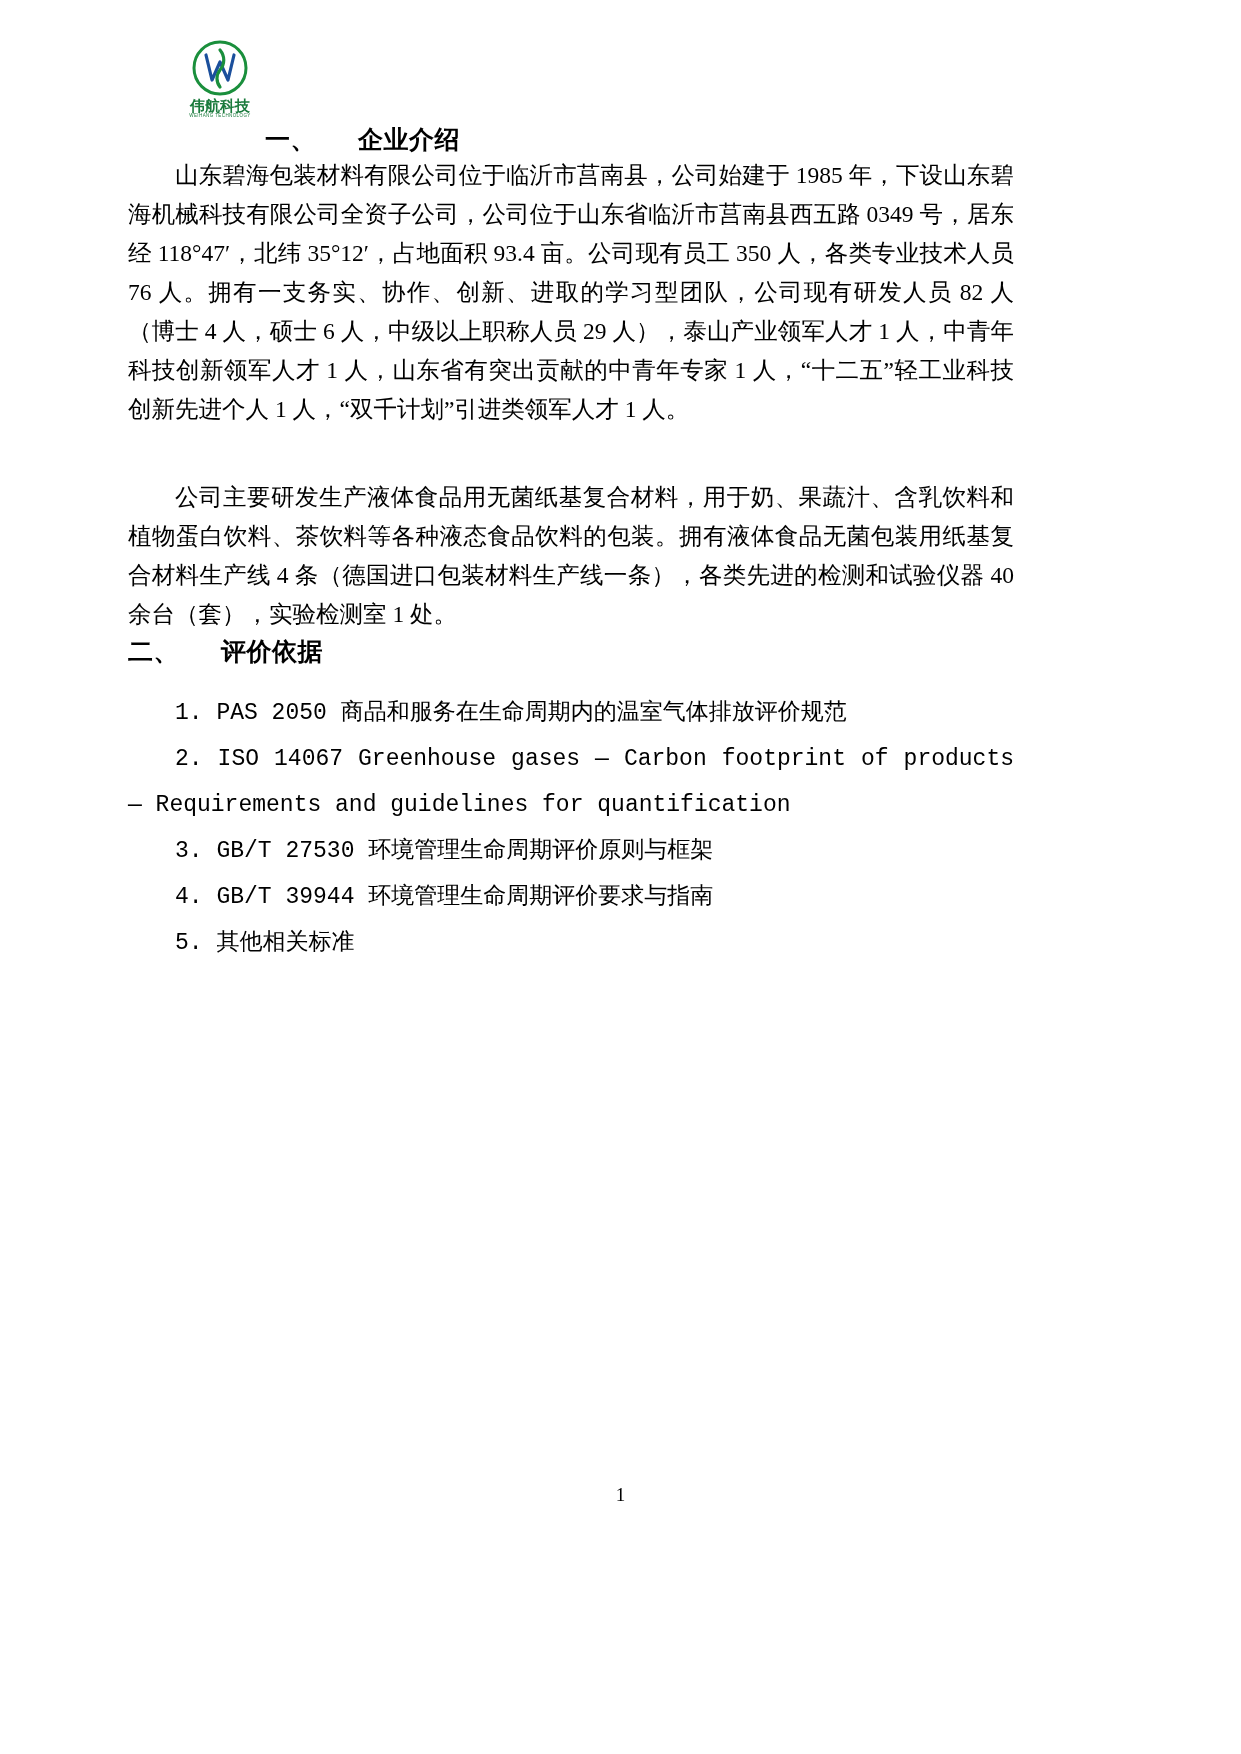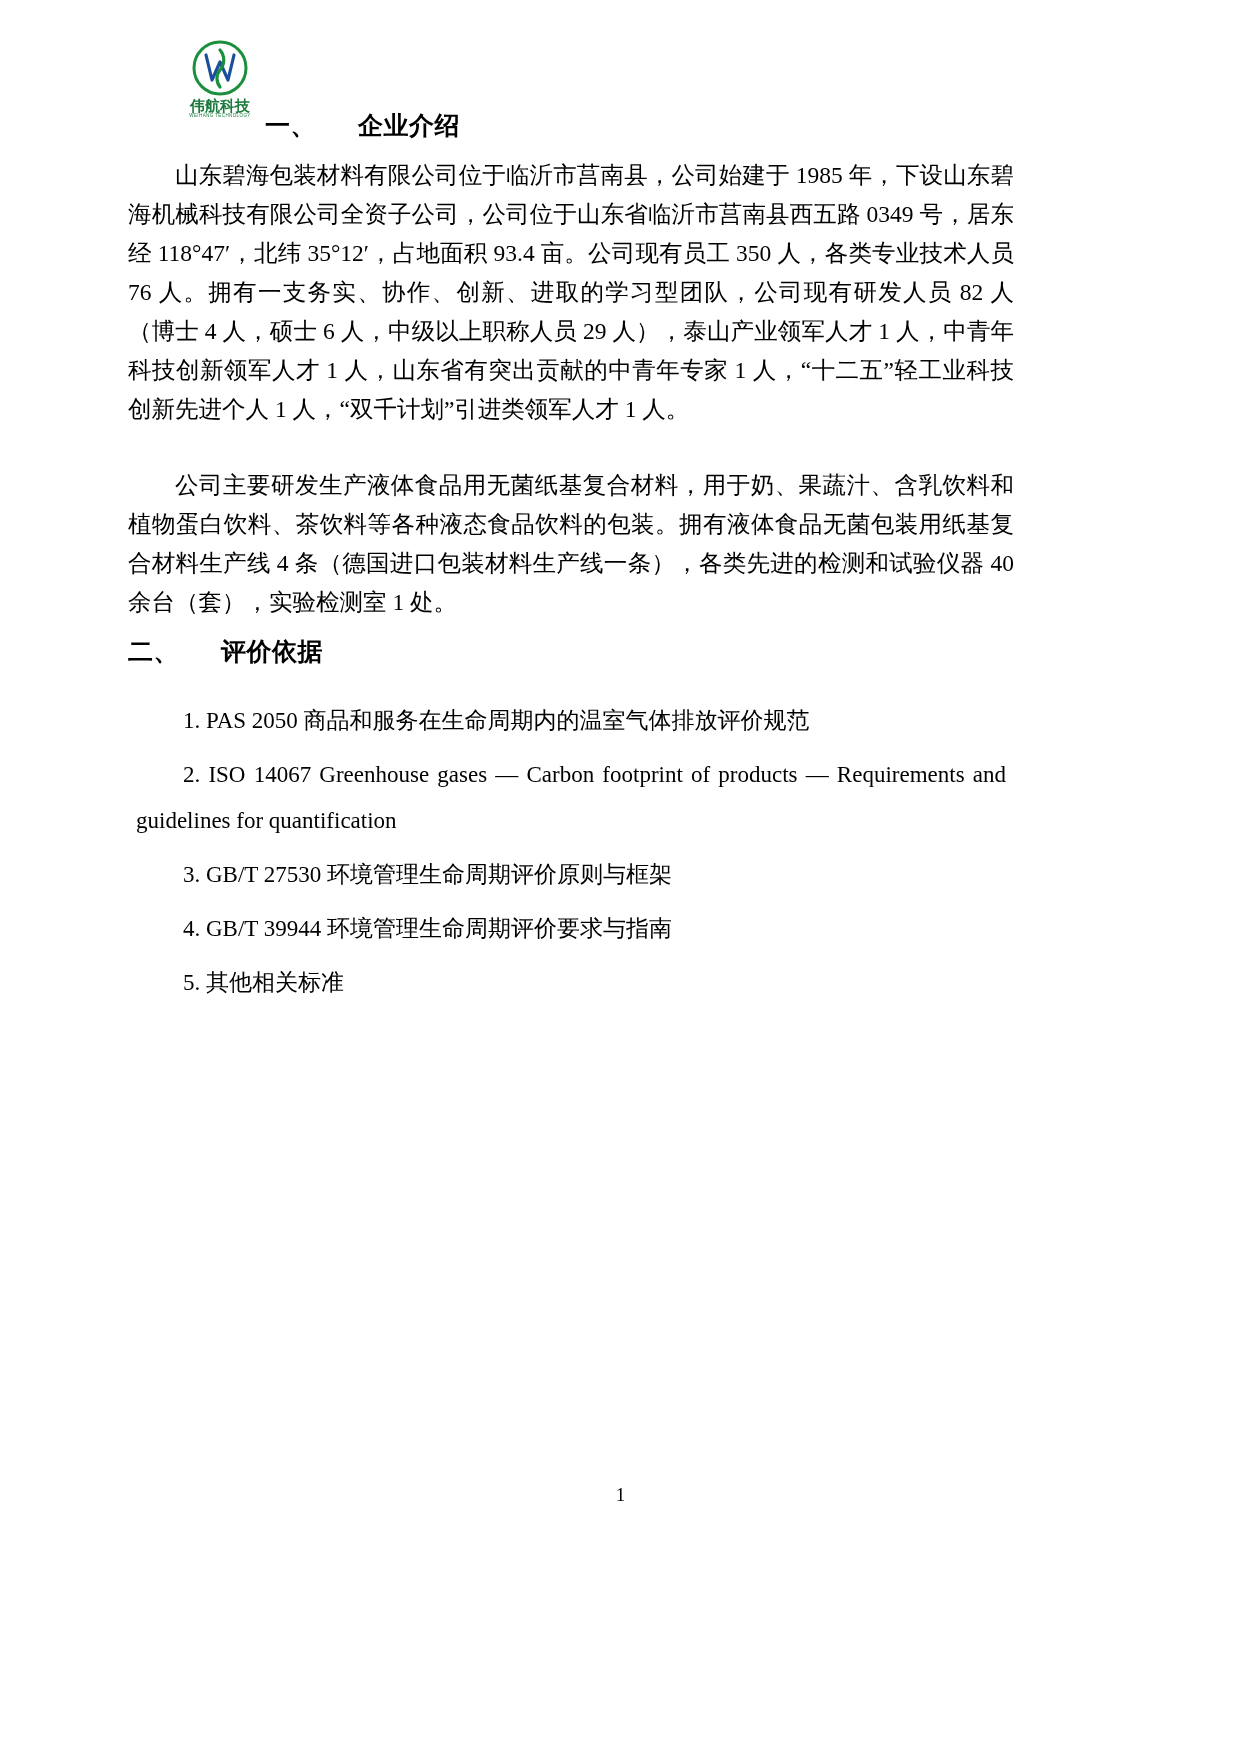--- a/index.html
+++ b/index.html
@@ -62,21 +62,21 @@
     font-size: 25px;
     font-weight: bold;
     margin: 0;
     padding: 0;
     line-height: 1.2;
     letter-spacing: 0.5px;
   }
   .sec-1 {
     position: absolute;
     left: 265px;
-    top: 110px;
+    top: 124px;
   }
   .sec-num {
     display: inline-block;
   }
   .sec-gap {
     display: inline-block;
     width: 42px;
   }
 
   
@@ -91,39 +91,39 @@
   }
   .para-intro-1 {
     position: absolute;
     left: 128px;
     top: 156px;
     width: 886px;
   }
   .para-intro-2 {
     position: absolute;
     left: 128px;
-    top: 466px;
+    top: 478px;
     width: 886px;
   }
   .sec-2 {
     position: absolute;
     left: 128px;
     top: 636px;
   }
   .list-block {
     position: absolute;
     left: 128px;
     top: 690px;
     width: 886px;
   }
   .list-block p {
-    font-family: Liberation Serif, serif;
+    font-family: Liberation Mono, monospace;
     font-size: 23px;
     line-height: 46px;
-    margin: 8px;
+    margin: 0;
     text-align: justify;
     text-indent: 47px;
   }
   .page-number {
     position: absolute;
     left: 0;
     top: 1484px;
     width: 1241px;
     text-align: center;
     font-family: "Liberation Serif", serif;

